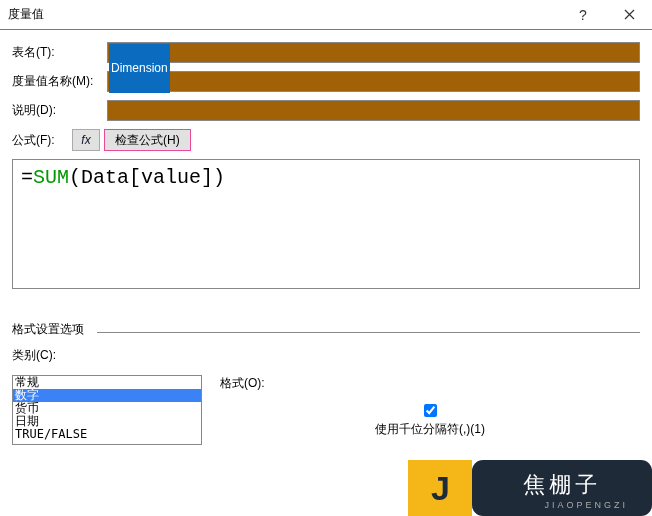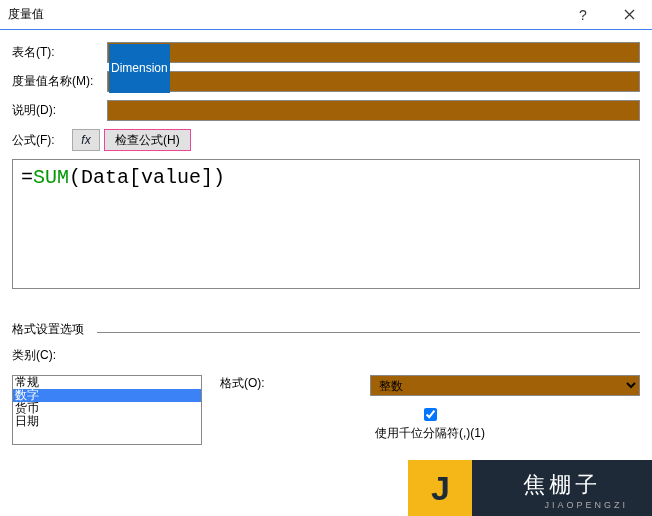--- a/index.html
+++ b/index.html
@@ -27,21 +27,21 @@
   .cat-col { width: 190px; }
   .listbox { border: 1px solid #888; height: 70px; overflow: hidden; font-family: "SimSun", monospace; font-size: 12px; line-height: 13px; }
   .listbox div { padding: 0 2px; }
   .listbox .sel { background: #3b82f6; color: #fff; }
   .fmt-col { flex: 1; }
   .fmt-row { display: flex; align-items: flex-start; margin-bottom: 12px; }
   .fmt-row .flbl { width: 150px; }
   .chkrow { display: flex; align-items: center; gap: 4px; flex-direction: column; }
   .watermark { position: absolute; right: 0; bottom: 0; height: 56px; display: flex; align-items: stretch; }
   .wm-j { background: #f5b617; width: 64px; display: flex; align-items: center; justify-content: center; font-size: 34px; font-weight: bold; color: #1e2a38; font-family: Arial; }
-  .wm-txt { background: #1e2a38; color: #fff; padding: 8px 24px 4px 24px; display: flex; flex-direction: column; justify-content: center; align-items: center; }
+  .wm-txt { background: #1e2a38; color: #fff; padding: 8px 24px 4px 24px; display: flex; flex-direction: column; justify-content: center; align-items: center; border-radius: 11px; }
   .wm-txt .cn { font-size: 22px; letter-spacing: 4px; }
   .wm-txt .py { font-size: 9px; letter-spacing: 3px; color: #aaa; margin-left: 48px; }
 </style>
 </head>
 <body>
 
 <div class="titlebar">
   <span class="title">度量值</span>
   <div class="btn">?</div>
   <div class="btn">
@@ -83,26 +83,26 @@
   <div class="hr-line"></div>
 
   <div style="margin-bottom:11px">类别(C):</div>
   <div class="lower">
     <div class="cat-col">
       <div class="listbox">
         <div>常规</div>
         <div class="sel">数字</div>
         <div>货币</div>
         <div>日期</div>
+        <div>TRUE/FALSE</div>
       </div>
     </div>
     <div class="fmt-col">
       <div class="fmt-row">
         <div class="flbl">格式(O):</div>
-        <select style="flex:1"><option>整数</option></select>
       </div>
       <div class="chkrow">
         <input type="checkbox" checked="" style="">
         <span>使用千位分隔符(,)(1)</span>
       </div>
     </div>
   </div>
 
 </div>
 

